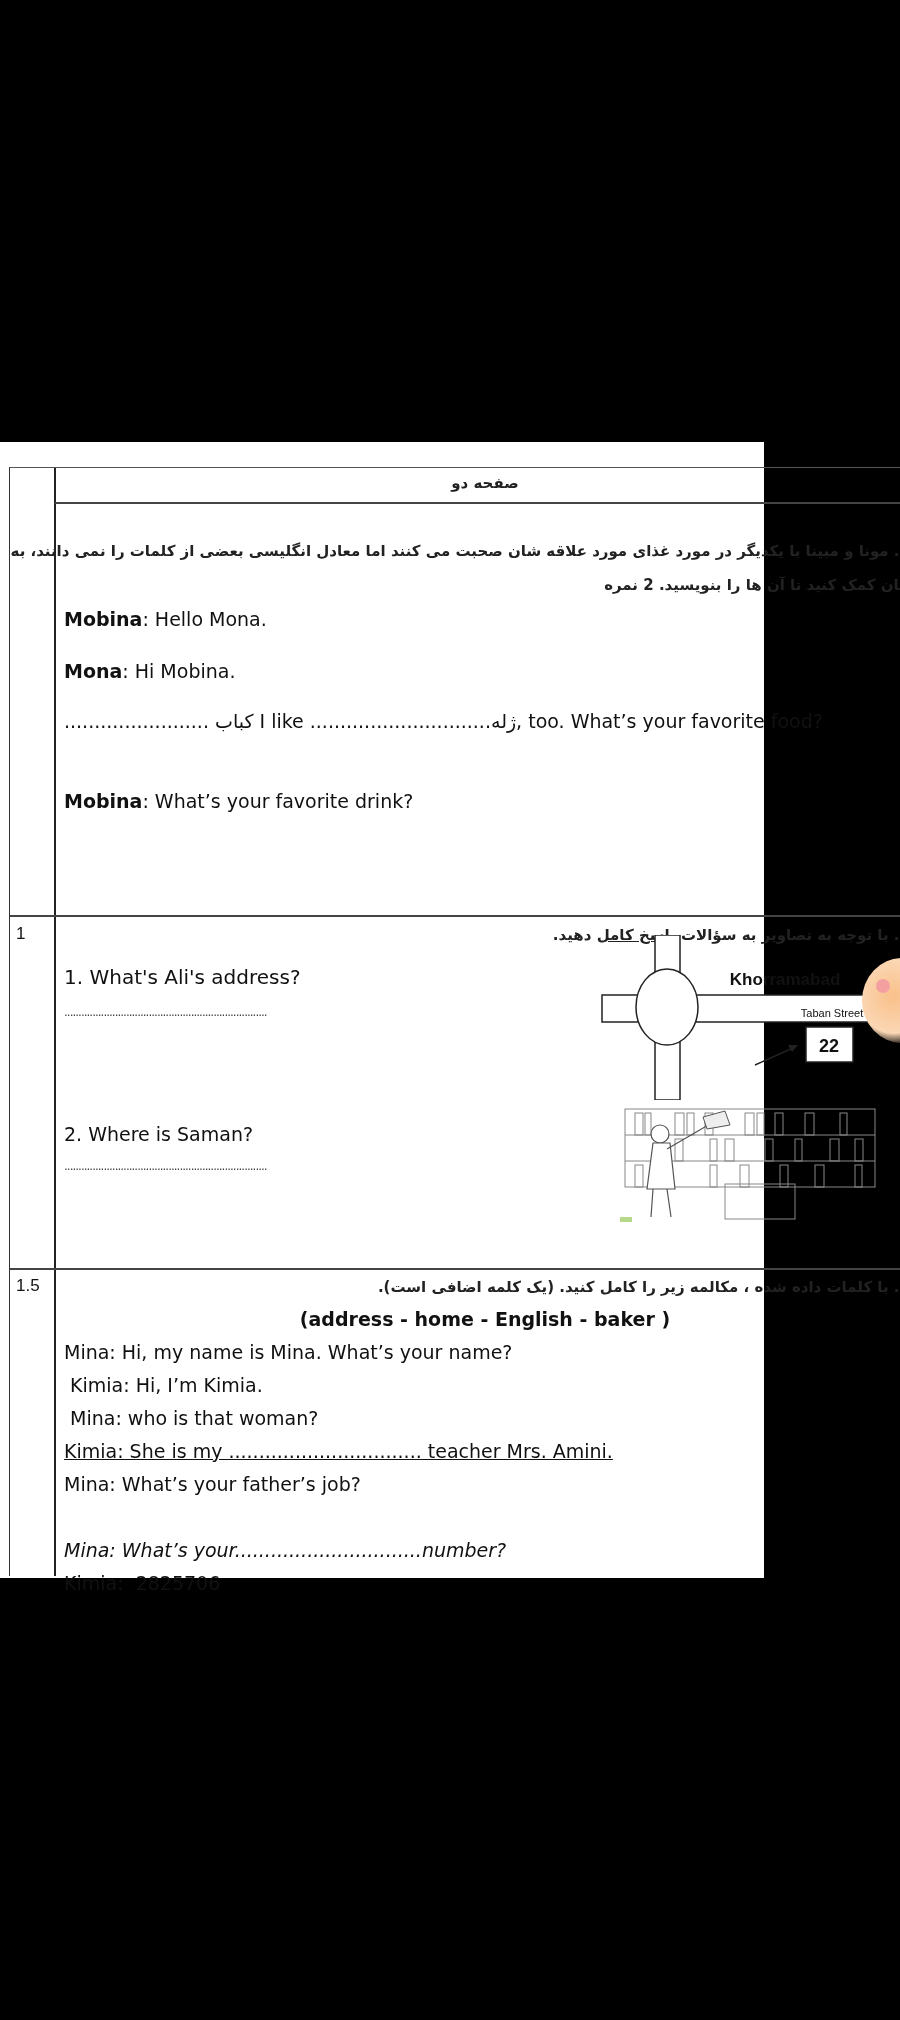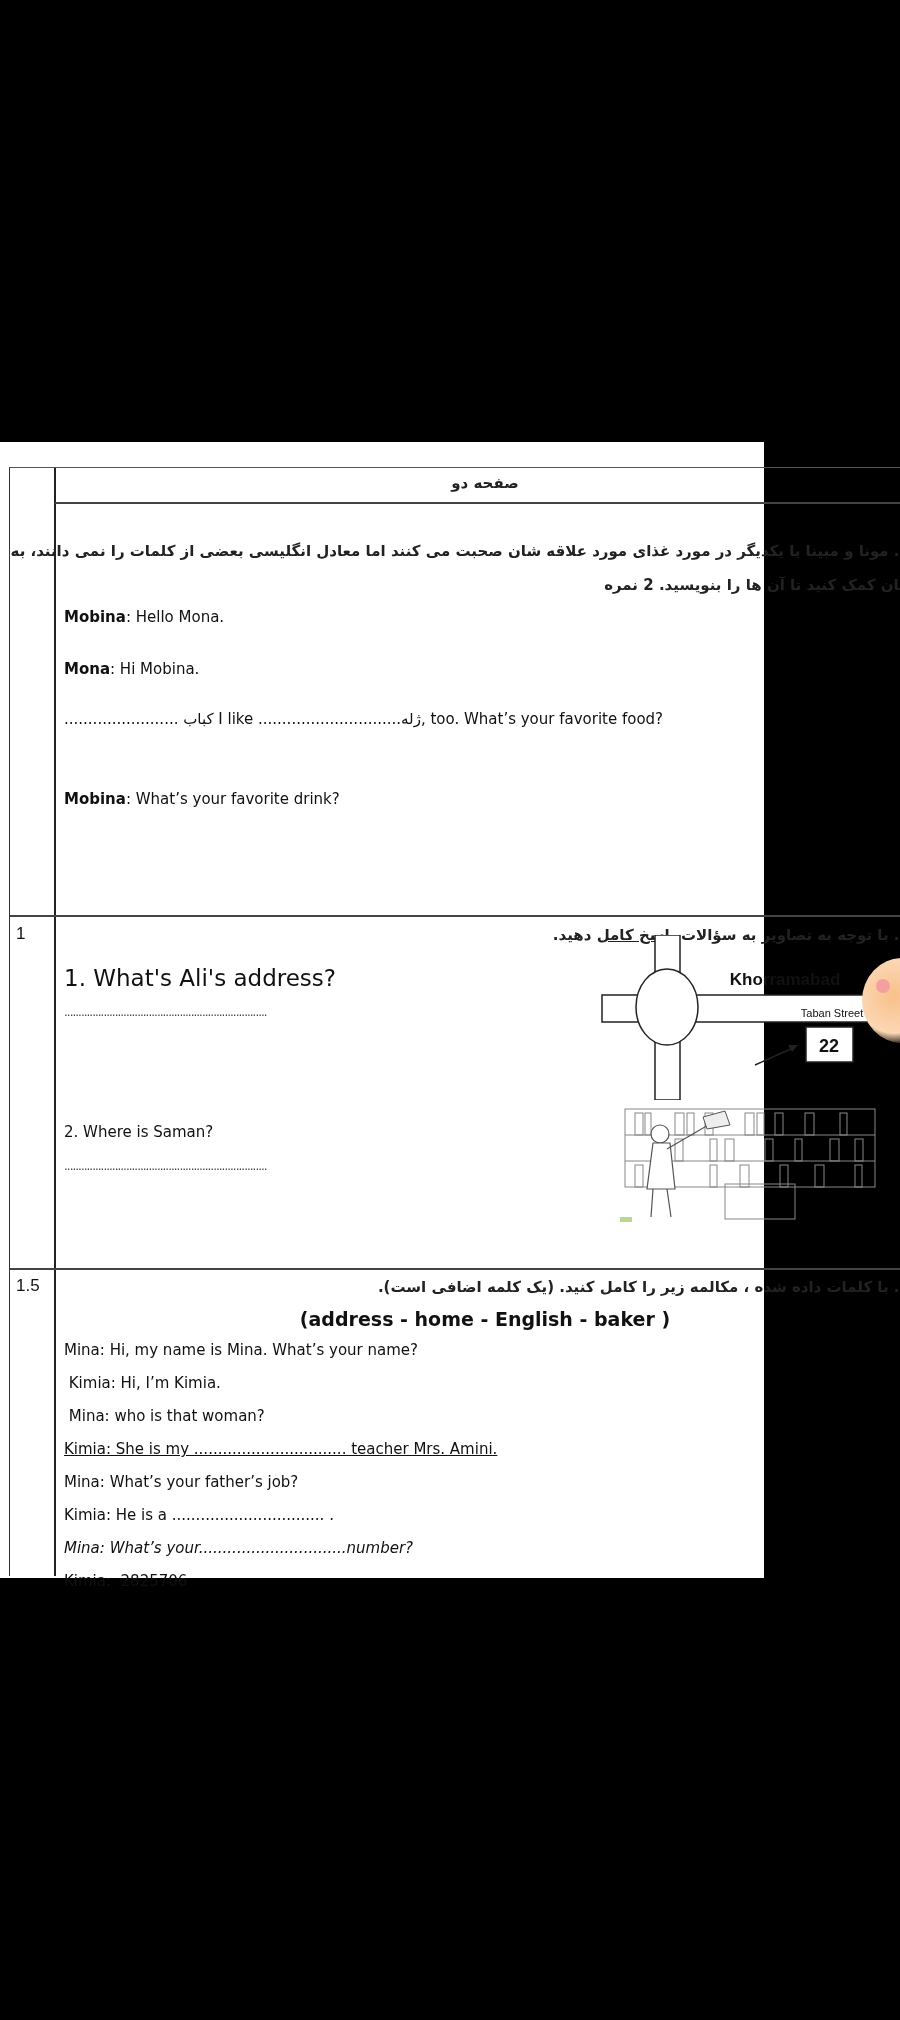--- a/index.html
+++ b/index.html
@@ -7,21 +7,21 @@
            font-family: "DejaVu Sans", sans-serif; color: #111; }
     .page { position: absolute; left: 0; top: 442px; width: 764px; height: 1136px; background: #fff; }
     .sheet { position: absolute; left: 9px; top: 25px; width: 900px; height: 1108px;
              border-top: 1.5px solid #555; border-left: 1.5px solid #333; }
     .vline { position: absolute; left: 44px; top: 0; width: 1.5px; height: 1108px; background: #222; }
     .hline { position: absolute; left: 0; height: 1.5px; background: #444; width: 900px; }
     .hline.inner { left: 45px; }
     .score { position: absolute; left: 6px; font-size: 17px; font-family: "Liberation Sans", sans-serif; }
     .fa { position: absolute; direction: rtl; text-align: right; font-family: "DejaVu Sans", sans-serif;
           font-size: 15px; font-weight: bold; color: #222; white-space: nowrap; }
-    .en { position: absolute; left: 54px; font-family: "DejaVu Sans", sans-serif; font-size: 15px;
+    .en { position: absolute; left: 54px; font-family: "DejaVu Sans", sans-serif; font-size: 19px;
           white-space: nowrap; color: #111; }
     .en b { font-weight: bold; }
     .u { text-decoration: underline; }
     .page-title { position: absolute; top: 6px; left: 45px; width: 860px; text-align: center; direction: rtl;
                   font-size: 15px; font-weight: bold; color: #222; }
     .wordbank { position: absolute; left: 45px; width: 860px; text-align: center; font-weight: bold;
                 font-size: 19px; font-family: "DejaVu Sans", sans-serif; }
     .dotline { position: absolute; left: 54px; font-size: 12px; color: #444; letter-spacing: -1px; }
     .map { position: absolute; left: 590px; top: 493px; }
     .picture { position: absolute; left: 615px; top: 657px; width: 270px; height: 125px; }
@@ -45,37 +45,36 @@
     <div class="en" style="top:140px;"><b>Mobina</b><span>: Hello Mona.</span></div>
     <div class="en" style="top:192px;"><b>Mona</b><span>: Hi Mobina.</span></div>
     <div class="en" style="top:242px;"><span>........................ کباب  I like  ..............................ژله, too. What’s your favorite food?</span></div>
     <div class="en" style="top:322px;"><b>Mobina</b><span>: What’s your favorite drink?</span></div>
 
     <div class="hline" style="top:447px;"></div>
 
     <div class="score" style="top:456px;">1</div>
     <div class="fa" style="right:0; top:458px;"><span>6. با توجه به تصاویر به سؤالات </span><span class="u">پاسخ کامل</span><span> دهید.</span></div>
 
-    <div class="en" style="top:497px; font-size:23px;text-align:center;">1. What's Ali's address?</div>
+    <div class="en" style="top:497px; font-size:20px;text-align:center;">1. What's Ali's address?</div>
     <div class="dotline" style="top:537px;">........................................................................</div>
     <div class="en" style="top:655px;">2. Where is Saman?</div>
     <div class="dotline" style="top:691px;">........................................................................</div>
 
     <div class="hline" style="top:800px;"></div>
 
     <div class="score" style="top:808px;">1.5</div>
     <div class="fa" style="right:0; top:810px;">7. با کلمات داده شده ، مکالمه زیر را کامل کنید. (یک کلمه اضافی است).</div>
     <div class="wordbank" style="top:840px;">(address - home - English - baker )</div>
 
     <div class="en" style="top:873px; white-space:pre;">Mina: Hi, my name is Mina. What’s your name?</div>
     <div class="en" style="top:906px; white-space:pre;"> Kimia: Hi, I’m Kimia.</div>
     <div class="en" style="top:939px; white-space:pre;"> Mina: who is that woman?</div>
     <div class="en" style="top:972px; white-space:pre;text-decoration:underline;">Kimia: She is my ................................ teacher Mrs. Amini.</div>
     <div class="en" style="top:1005px; white-space:pre;">Mina: What’s your father’s job?</div>
-    <div class="en" style="top:1038px; white-space:pre;">Kimia: He is a ................................ .</div>
     <div class="en" style="top:1071px; white-space:pre;font-style:italic;">Mina: What’s your...............................number?</div>
     <div class="en" style="top:1104px; white-space:pre;">Kimia:  2825706</div>
   </div>
 
   <svg class="map" width="300" height="165" viewBox="0 0 300 165">
     <rect x="65" y="0" width="25" height="165" fill="#fff" stroke="#222" stroke-width="1.5"></rect>
     <rect x="12" y="60" width="275" height="27" fill="#fff" stroke="#222" stroke-width="1.5"></rect>
     <ellipse cx="77" cy="72" rx="31" ry="38" fill="#fff" stroke="#222" stroke-width="1.5"></ellipse>
     <text x="195" y="50" text-anchor="middle" font-family="Liberation Sans, sans-serif" font-weight="bold" font-size="17" fill="#111">Khorramabad</text>
     <text x="242" y="82" text-anchor="middle" font-family="Liberation Sans, sans-serif" font-size="11" fill="#111">Taban Street</text>

